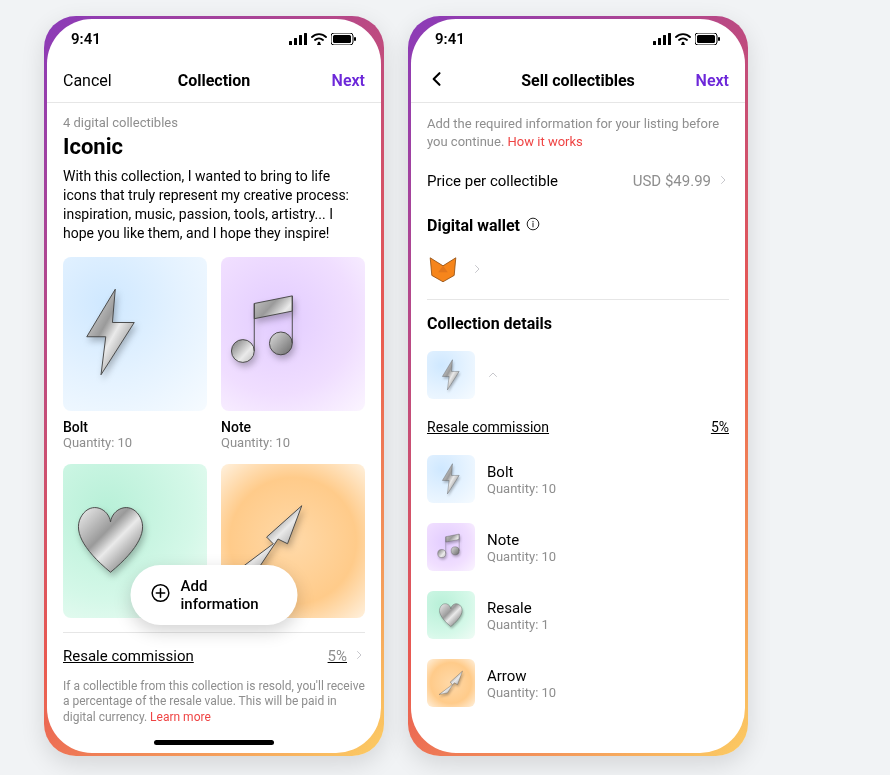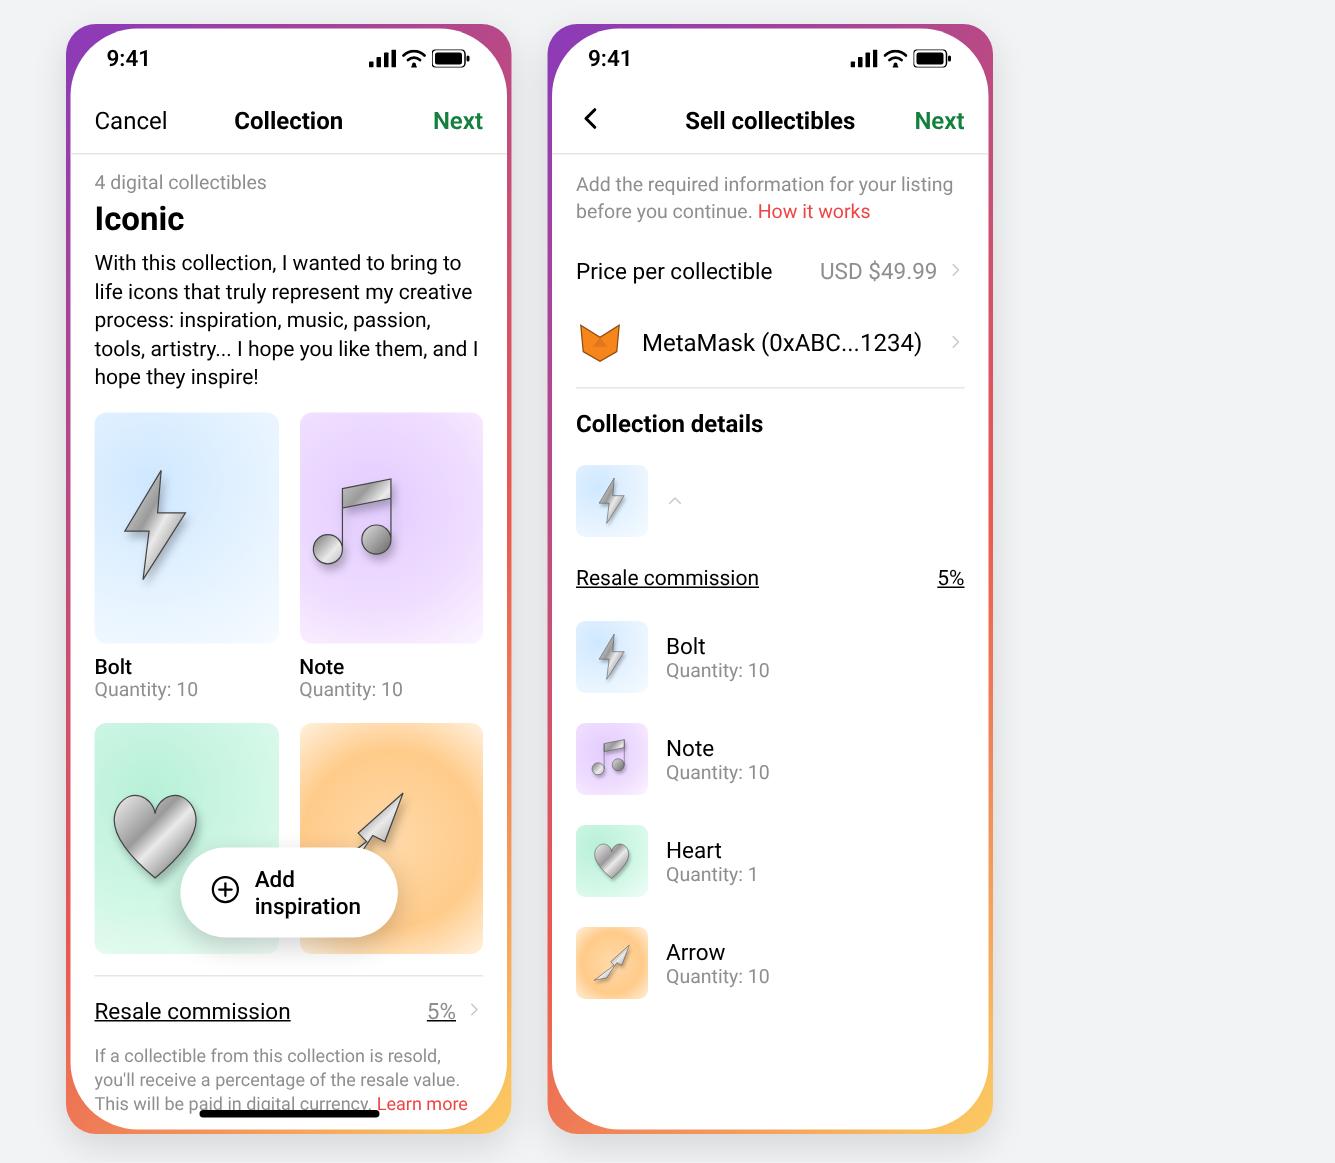--- a/index.html
+++ b/index.html
@@ -8,23 +8,23 @@
     font-family: -apple-system, BlinkMacSystemFont, "Segoe UI", Roboto, Helvetica, Arial, sans-serif;
     width: 890px;
     height: 775px;
     display: flex;
     gap: 24px;
     padding: 16px 44px;
     color: #000;
   }
   .phone {
     position: relative;
-    width: 297px;
+    width: 340px;
     height: 740px;
-    border-radius: 20px;
+    border-radius: 32px;
     padding: 3px;
     background: linear-gradient(135deg, #8a3ab9 0%, #e95950 60%, #fccc63 100%);
     box-shadow: 0 8px 24px rgba(0,0,0,0.12);
   }
   .screen {
     position: relative;
     background: #fff;
     width: 100%;
     height: 100%;
     border-radius: 45px;
@@ -47,21 +47,21 @@
     height: 44px;
     display: flex;
     align-items: center;
     justify-content: space-between;
     padding: 0 16px;
     border-bottom: 1px solid #e6e6e6;
   }
   .nav-left, .nav-right { min-width: 52px; }
   .nav-title { font-weight: 700; font-size: 16px; }
   .nav-left { font-size: 16px; }
-  .nav-right { font-size: 16px; color:#15803d; font-weight:600; text-align:right; }
+  .nav-right { font-size: 16px; color:#6d28d9; font-weight:600; text-align:right; }
   .back-arrow { width:20px; height:20px; }
   
   .content { padding: 12px 16px 0; height: calc(100% - 84px); overflow:hidden; }
   .muted { color:#8e8e8e; font-size:13px; }
   .h1 { font-size:22px; font-weight:700; margin:4px 0 8px; }
   .desc { font-size:14px; line-height:1.35; margin-bottom:14px; }
   .grid {
     display:grid;
     grid-template-columns: 1fr 1fr;
     gap:14px;
@@ -283,21 +283,21 @@
       <div class="footnote">
         <span>If a collectible from this collection is resold, you'll receive a percentage of the resale value. This will be paid in digital currency.</span>
         <span class="link">Learn more</span>
       </div>
     </div>
 
     <div class="pill">
       <span><svg>
             <use href="#i-plus-circle"></use>
           </svg></span>
-      <span>Add inspiration</span>
+      <span>Add information</span>
     </div>
 
     <div class="home-indicator"></div>
   </div>
 </div>
 
 <div class="phone">
   <div class="screen">
     <div class="status-bar">
       <span>9:41</span>
@@ -337,27 +337,32 @@
       <div class="price-row">
         <span class="label">Price per collectible</span>
         <span class="val">
           <span>USD $49.99</span>
           <span class="chev"><svg>
                 <use href="#i-chev-right"></use>
               </svg></span>
         </span>
       </div>
 
+      <div class="section-h">
+        <span>Digital wallet</span>
+        <span><svg class="info-circle">
+              <use href="#i-info"></use>
+            </svg></span>
+      </div>
       <div class="wallet-row">
         <span class="wallet-icon">
             <svg width="32" height="32">
               <use href="#i-metamask"></use>
             </svg>
           </span>
-        <span class="grow">MetaMask (0xABC...1234)</span>
         <span class="chev"><svg width="12" height="12">
               <use href="#i-chev-right"></use>
             </svg></span>
       </div>
 
       <div class="section-h">Collection details</div>
 
       <div class="collection-summary">
         <span class="thumb bg-blue">
             <svg>
@@ -396,21 +401,21 @@
             <span class="qty">Quantity: 10</span>
           </div>
       </div>
       <div class="list-item">
         <span class="thumb bg-teal">
             <svg>
               <use href="#i-heart"></use>
             </svg>
           </span>
         <div class="txt">
-            <span class="name">Heart</span>
+            <span class="name">Resale</span>
             <span class="qty">Quantity: 1</span>
           </div>
       </div>
       <div class="list-item">
         <span class="thumb bg-orange">
             <svg>
               <use href="#i-arrow"></use>
             </svg>
           </span>
         <div class="txt">

